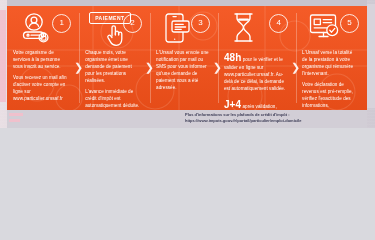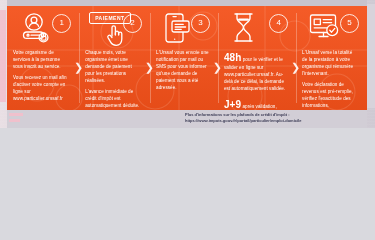--- a/index.html
+++ b/index.html
@@ -194,21 +194,21 @@
                 <path d="M5 30h17"></path>
               <path d="M7 3v4.2c0 4 6.5 5.6 6.5 9.3 0 3.7-6.5 5.3-6.5 9.3V30"></path>
               <path d="M20 3v4.2c0 4-6.5 5.6-6.5 9.3 0 3.7 6.5 5.3 6.5 9.3V30"></path>
               <path d="M9.2 8.6h8.6" stroke-width="2.4"></path>
             </svg>
           </span>
           <span class="num">4</span>
         </div>
         <div class="txt">
           <p><span class="big">48h</span> <span>pour le vérifier et le valider en ligne sur www.particulier.urssaf.fr. Au-delà de ce délai, la demande est automatiquement validée.</span></p>
-          <p><span class="big">J+9</span> <span>après validation, l'Urssaf prélève le montant de la demande de paiement sur votre compte bancaire.</span></p>
+          <p><span class="big">J+4</span> <span>après validation, l'Urssaf prélève le montant de la demande de paiement sur votre compte bancaire.</span></p>
         </div>
         <span class="chev">❯</span>
       </div>
 
       <div class="col c5">
         <div class="iconrow">
           <span class="ico">
             <svg width="32" height="32" viewBox="0 0 32 32" fill="none" stroke="#ffffff" stroke-width="1.3" stroke-linecap="round" stroke-linejoin="round">
               <rect x="2.5" y="4" width="25" height="17.5" rx="1.8"></rect>
               <path d="M11 25.5h9"></path>

